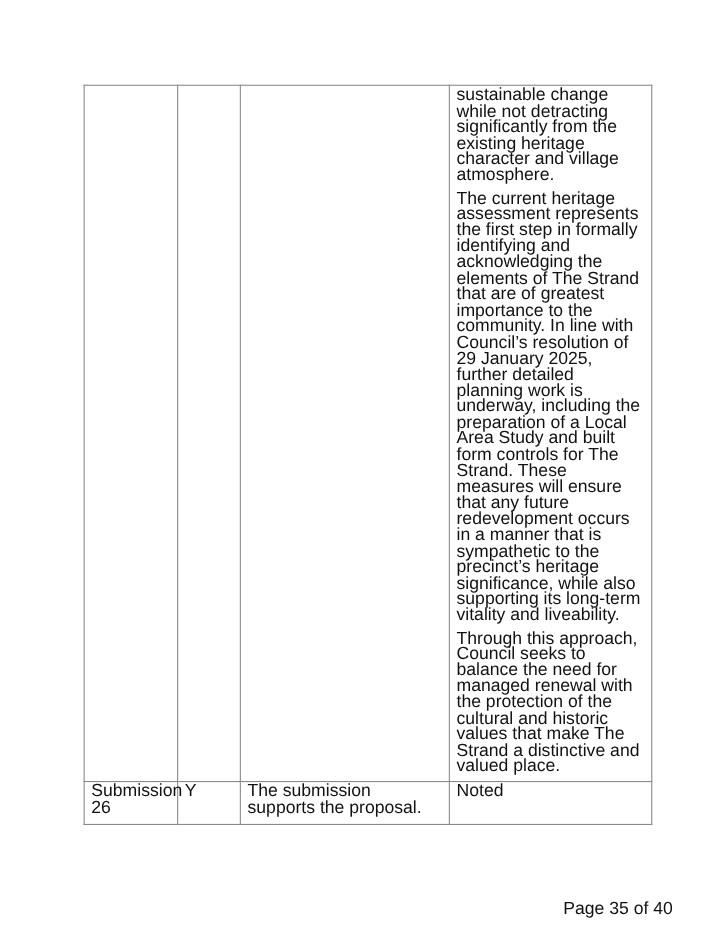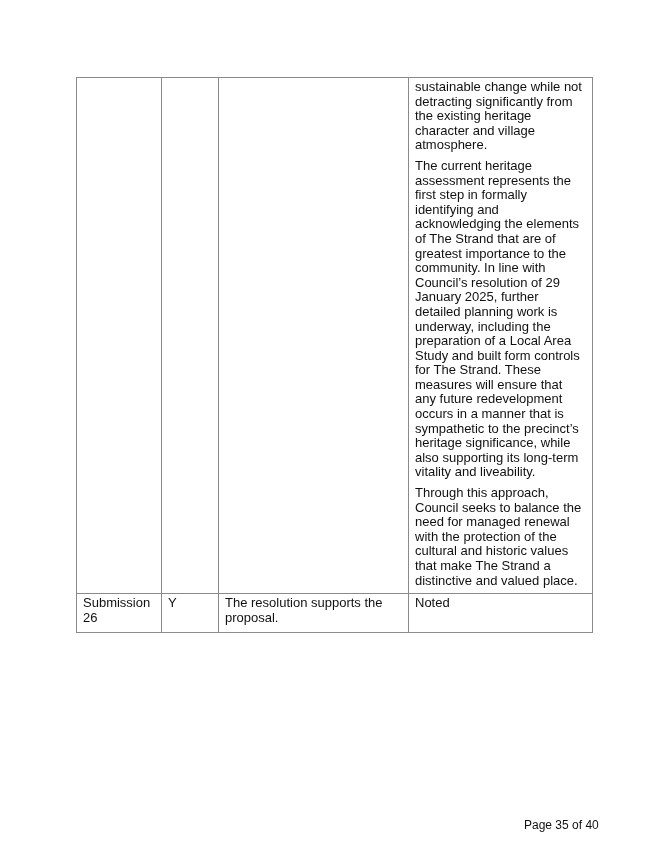--- a/index.html
+++ b/index.html
@@ -20,40 +20,40 @@
       left: 76px;
       top: 77px;
       width: 516px;
       border-collapse: collapse;
       table-layout: fixed;
     }
     .page-table td {
       border: 1px solid #8a8a8a;
       vertical-align: top;
       padding: 2px 6px 5px 6px;
-      font-size: 13px;
+      font-size: 16px;
       line-height: 14.6px;
     }
     .col1 { width: 85px; }
     .col2 { width: 57px; }
     .col3 { width: 190px; }
     .col4 { width: 184px; }
     .para {
       margin: 0 0 6px 0;
     }
     .para:last-child { margin-bottom: 0; }
     .row-cont td { height: 465px; }
     .row-21 td { height: 50px; }
     .row-22 td { height: 31px; }
     .row-23 td { height: 46px; }
     .footer {
       position: absolute;
-      left: 524px;
+      left: 512px;
       top: 818px;
-      font-size: 12px;
+      font-size: 16px;
       color: #111111;
     }
   </style>
 </head>
 <body>
 
 <table class="page-table">
   <colgroup>
     <col class="col1">
     <col class="col2">
@@ -67,19 +67,19 @@
       <td></td>
       <td>
         <p class="para">sustainable change while not detracting significantly from the existing heritage character and village atmosphere.</p>
         <p class="para">The current heritage assessment represents the first step in formally identifying and acknowledging the elements of The Strand that are of greatest importance to the community. In line with Council’s resolution of 29 January 2025, further detailed planning work is underway, including the preparation of a Local Area Study and built form controls for The Strand. These measures will ensure that any future redevelopment occurs in a manner that is sympathetic to the precinct’s heritage significance, while also supporting its long-term vitality and liveability.</p>
         <p class="para">Through this approach, Council seeks to balance the need for managed renewal with the protection of the cultural and historic values that make The Strand a distinctive and valued place.</p>
       </td>
     </tr>
     <tr class="row-22">
       <td>Submission 26</td>
       <td>Y</td>
-      <td>The resolution supports the proposal.</td>
+      <td>The submission supports the proposal.</td>
       <td>Noted</td>
     </tr>
   </tbody>
 </table>
 
 <div class="footer">Page 35 of 40</div>
 
 </body></html>

